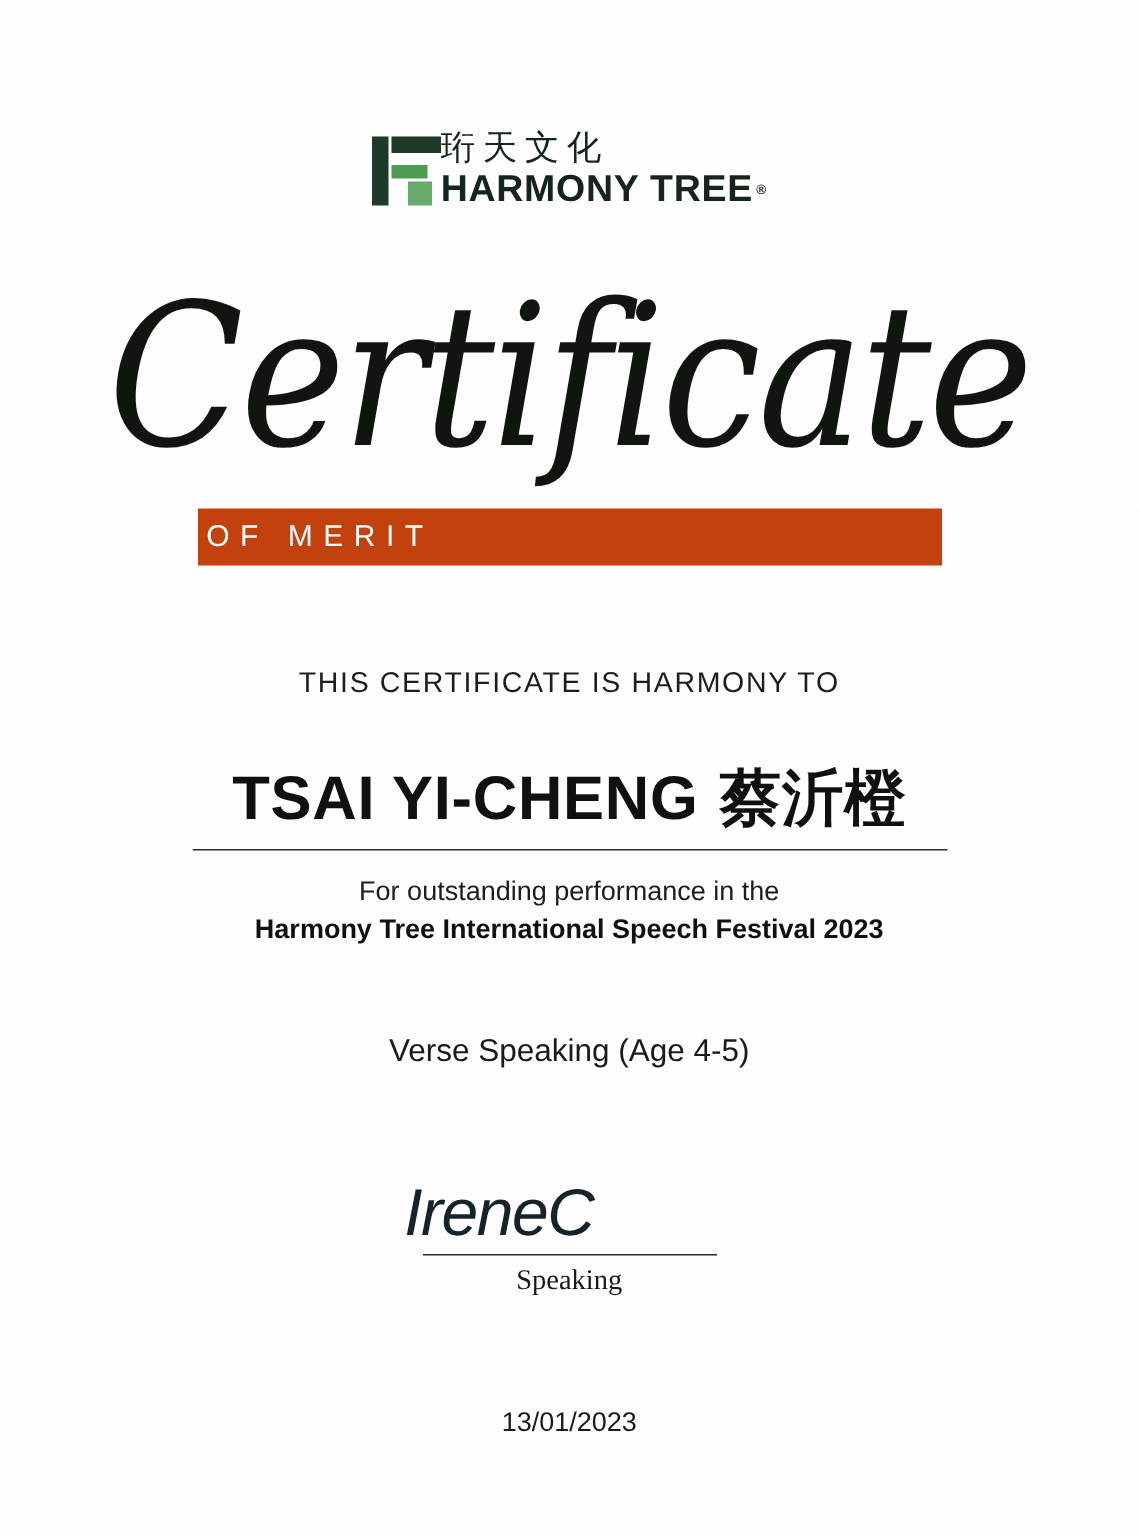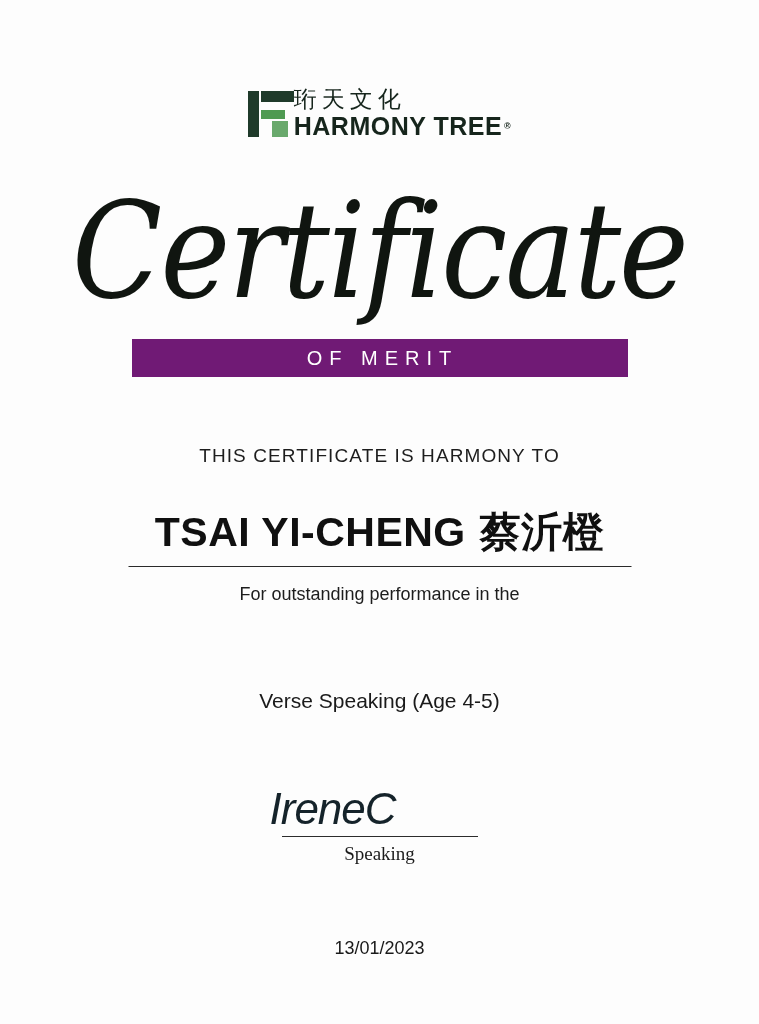--- a/index.html
+++ b/index.html
@@ -112,24 +112,23 @@
     transform: scaleY(1.12);
   }
 
   .merit-bar {
     position: absolute;
     top: 339px;
     left: 50%;
     transform: translateX(-50%);
     width: 496px;
     height: 38px;
-    background: #701a75;
+    background: #c2410c;
     display: flex;
     align-items: center;
-    justify-content: center;
   }
   .merit-bar span {
     color: #ffffff;
     font-size: 20px;
     letter-spacing: 7px;
     font-weight: 400;
     padding-left: 6px;
   }
 
   
@@ -277,20 +276,21 @@
   <div class="awarded-to">THIS CERTIFICATE IS HARMONY TO</div>
 
   <div class="recipient-wrap">
     <div class="recipient-name">
       <span>TSAI  YI-CHENG</span><span class="cjk">蔡沂橙</span>
     </div>
   </div>
   <div class="recipient-rule"></div>
 
   <div class="desc-1">For outstanding performance in the</div>
+  <div class="desc-2">Harmony Tree International Speech Festival 2023</div>
 
   <div class="category">Verse Speaking (Age 4-5)</div>
 
   <div class="signature">IreneC</div>
   <div class="sig-rule"></div>
   <div class="sig-title">Speaking</div>
 
   <div class="date">13/01/2023</div>
 
 </div>

